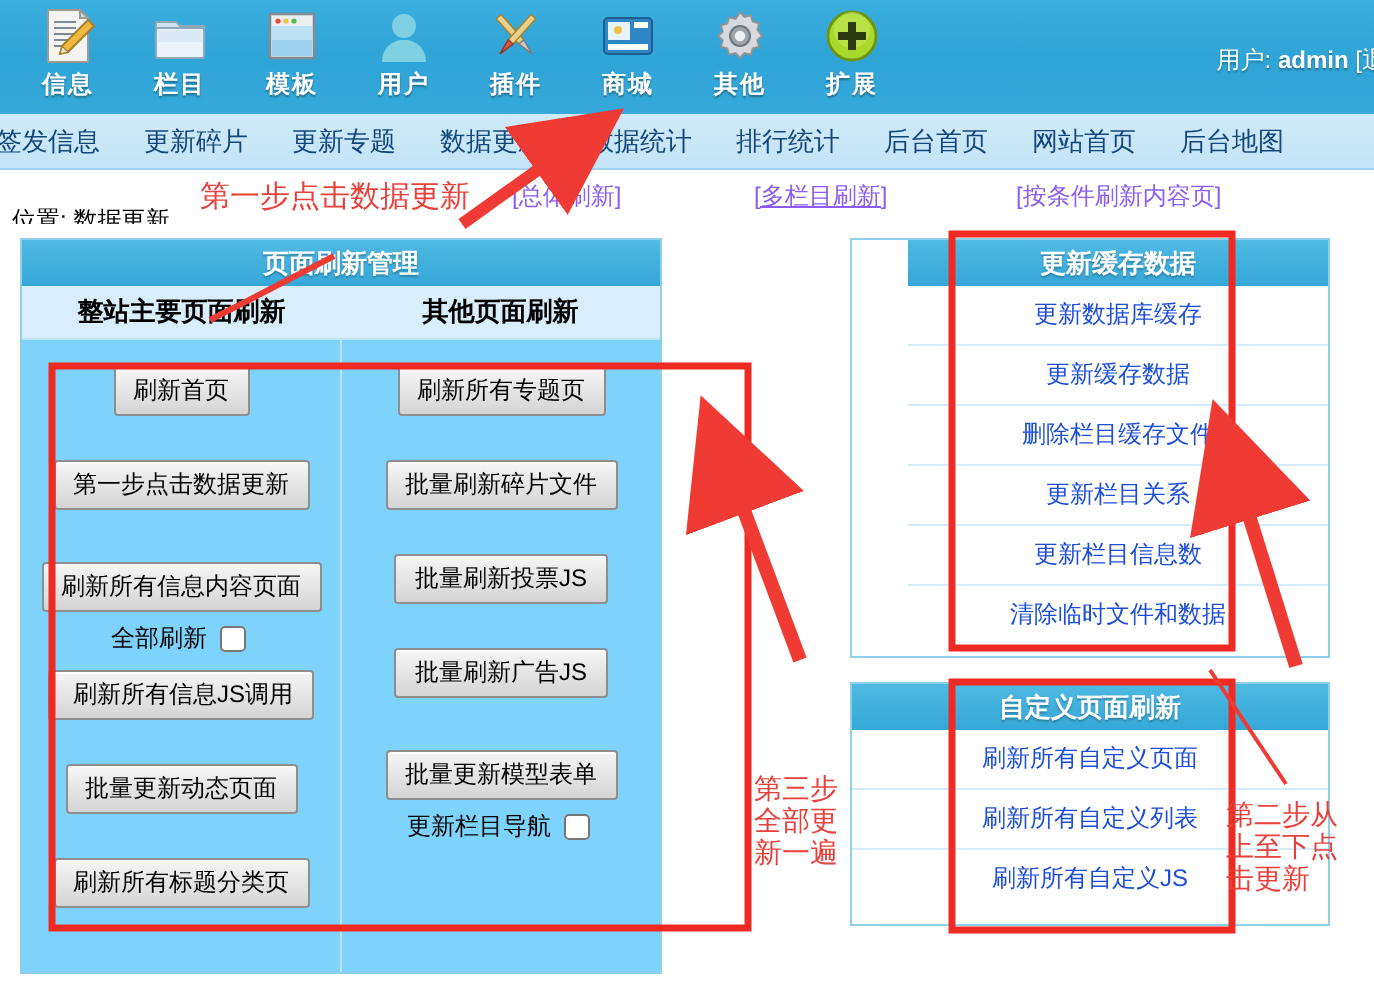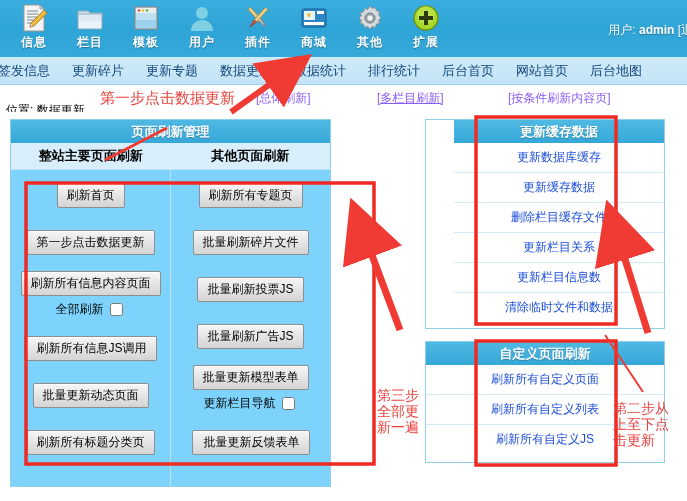--- a/index.html
+++ b/index.html
@@ -76,22 +76,22 @@
     font-size:12px;color:#000;
     background:linear-gradient(to bottom,#f6f6f6 0%,#e3e3e3 55%,#d4d4d4 100%);
     border:1px solid #8e8e8e;
     border-radius:2px;
     padding:3px 9px;
     cursor:pointer;
     white-space:nowrap;
     box-shadow:inset 0 1px 0 #fff;
   }
   .gap-lg{margin-top:22px;}
-  .gap-md{margin-top:16px;}
-  .gap-sm{margin-top:17px;padding-left:11px;}
+  .gap-md{margin-top:26px;}
+  .gap-sm{margin-top:6px;padding-left:11px;}
   .cbrow{margin-top:4px;display:flex;align-items:center;justify-content:center;font-size:12px;}
   .cbrow input{margin-left:6px;}
   
   .panel-right{
     position:absolute;left:425px;width:240px;
     border:1px solid #8fd0e8;background:#fff;box-sizing:border-box;
   }
   #panel-cache{top:7px;height:210px;padding-left:28px;}
   #panel-custom{top:229px;height:122px;}
   .rrow{
@@ -283,21 +283,20 @@
       <div class="col">
         <button class="btn">刷新所有专题页</button>
         <button class="btn gap-lg">批量刷新碎片文件</button>
         <button class="btn gap-lg">批量刷新投票JS</button>
         <button class="btn gap-lg">批量刷新广告JS</button>
         <button class="btn gap-md">批量更新模型表单</button>
         <div class="cbrow">
           <span>更新栏目导航</span>
           <input type="checkbox" style="">
         </div>
-        <button class="btn gap-sm">批量更新反馈表单</button>
       </div>
 
     </div>
   </div>
 
   <div class="panel-right" id="panel-cache">
     <div class="panel-title">更新缓存数据</div>
     <div class="rrow">更新数据库缓存</div>
     <div class="rrow">更新缓存数据</div>
     <div class="rrow">删除栏目缓存文件</div>

